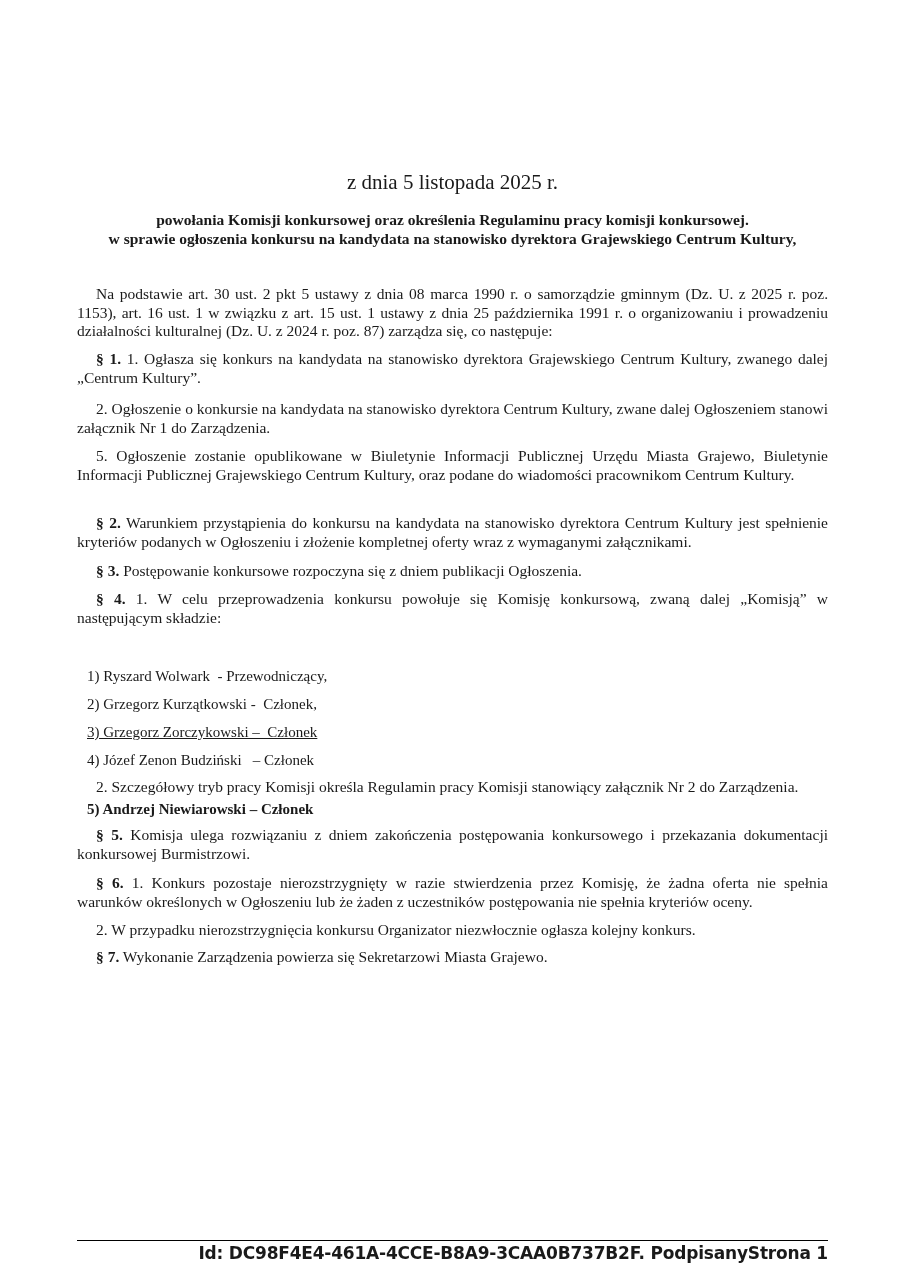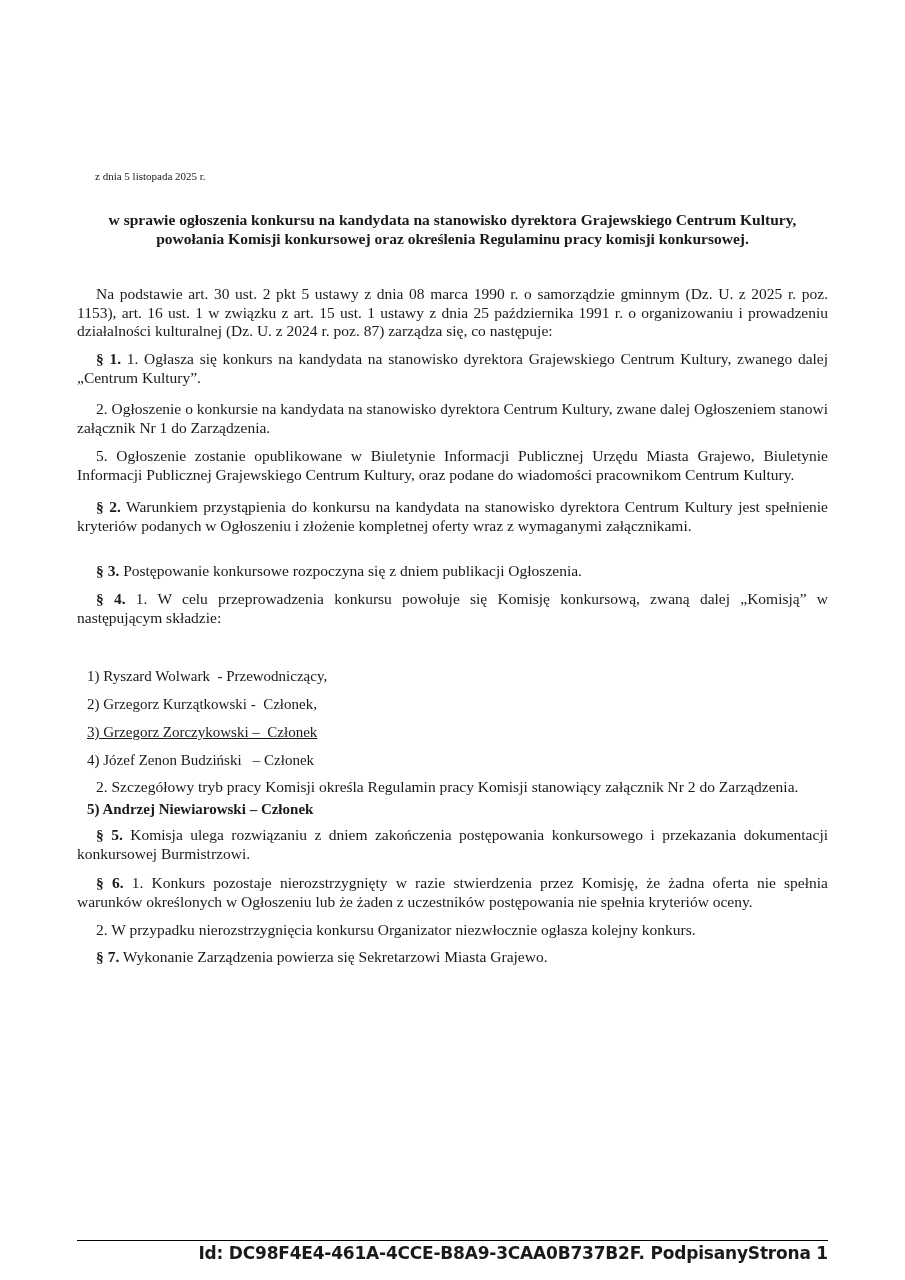--- a/index.html
+++ b/index.html
@@ -5,21 +5,21 @@
   html, body { margin: 0; padding: 0; background: #ffffff; }
   body {
     width: 905px; height: 1280px; position: relative; overflow: hidden;
     font-family: "Liberation Serif", serif; color: #1a1a1a;
   }
   .page { position: absolute; left: 77px; top: 0; width: 751px; }
   .title {
     position: absolute; left: 0; width: 751px; text-align: center;
     font-weight: bold; font-size: 15.5px; line-height: 19px;
   }
-  .date { position: absolute; left: 18px; width: 751px; text-align: left; font-size: 11px; }
+  .date { position: absolute; left: 0; width: 751px; text-align: center; font-size: 21px; }
   .subject {
     position: absolute; left: 0; width: 751px; text-align: center;
     font-weight: bold; font-size: 15.5px; line-height: 19px;
   }
   .para {
     position: absolute; left: 0; width: 751px; font-size: 15.5px; line-height: 18.5px;
     text-align: justify; text-indent: 19px;
   }
   .para b { font-weight: bold; }
   .list-item { position: absolute; left: 10px; font-size: 15px; white-space: pre; margin-top: 31px; }
@@ -31,30 +31,30 @@
   }
 </style>
 </head>
 <body>
 
 <div class="page">
   <div class="title" style="top:110px;">
   </div>
   <div class="date" style="top:170px;">z dnia 5 listopada 2025 r.</div>
   <div class="subject" style="top:210px;">
+    <div>powołania Komisji konkursowej oraz określenia Regulaminu pracy komisji konkursowej.</div>
     <div>w sprawie ogłoszenia konkursu na kandydata na stanowisko dyrektora Grajewskiego Centrum Kultury,</div>
-    <div>powołania Komisji konkursowej oraz określenia Regulaminu pracy komisji konkursowej.</div>
   </div>
 
   <div class="para" style="top:285px;">Na podstawie art. 30 ust. 2 pkt 5 ustawy z dnia 08 marca 1990 r. o samorządzie gminnym (Dz. U. z 2025 r. poz. 1153), art. 16 ust. 1 w związku z art. 15 ust. 1 ustawy z dnia 25 października 1991 r. o organizowaniu i prowadzeniu działalności kulturalnej (Dz. U. z 2024 r. poz. 87) zarządza się, co następuje:</div>
 
   <div class="para" style="top:350px;"><b>§ 1.</b><span> 1. Ogłasza się konkurs na kandydata na stanowisko dyrektora Grajewskiego Centrum Kultury, zwanego dalej „Centrum Kultury”.</span></div>
   <div class="para" style="top:400px;"><span>2. Ogłoszenie o konkursie na kandydata na stanowisko dyrektora Centrum Kultury, zwane dalej Ogłoszeniem stanowi załącznik Nr 1 do Zarządzenia.</span></div>
   <div class="para" style="top:447px;"><span>5. Ogłoszenie zostanie opublikowane w Biuletynie Informacji Publicznej Urzędu Miasta Grajewo, Biuletynie Informacji Publicznej Grajewskiego Centrum Kultury, oraz podane do wiadomości pracownikom Centrum Kultury.</span></div>
-  <div class="para" style="top:498px;"><b>§ 2.</b><span> Warunkiem przystąpienia do konkursu na kandydata na stanowisko dyrektora Centrum Kultury jest spełnienie kryteriów podanych w Ogłoszeniu i złożenie kompletnej oferty wraz z wymaganymi załącznikami.</span></div>
+  <div class="para" style="top:514px;"><b>§ 2.</b><span> Warunkiem przystąpienia do konkursu na kandydata na stanowisko dyrektora Centrum Kultury jest spełnienie kryteriów podanych w Ogłoszeniu i złożenie kompletnej oferty wraz z wymaganymi załącznikami.</span></div>
   <div class="para" style="top:562px;"><b>§ 3.</b><span> Postępowanie konkursowe rozpoczyna się z dniem publikacji Ogłoszenia.</span></div>
   <div class="para" style="top:590px;"><b>§ 4.</b><span> 1. W celu przeprowadzenia konkursu powołuje się Komisję konkursową, zwaną dalej „Komisją” w następującym składzie:</span></div>
 
   <div class="list-item" style="top:637px;">1) Ryszard Wolwark  - Przewodniczący,</div>
   <div class="list-item" style="top:665px;">2) Grzegorz Kurzątkowski -  Członek,</div>
   <div class="list-item" style="top:693px;text-decoration:underline;">3) Grzegorz Zorczykowski –  Członek</div>
   <div class="list-item" style="top:721px;">4) Józef Zenon Budziński   – Członek</div>
   <div class="list-item" style="top:770px;font-weight:bold;">5) Andrzej Niewiarowski – Członek</div>
 
   <div class="para" style="top:778px;"><span>2. Szczegółowy tryb pracy Komisji określa Regulamin pracy Komisji stanowiący załącznik Nr 2 do Zarządzenia.</span></div>

